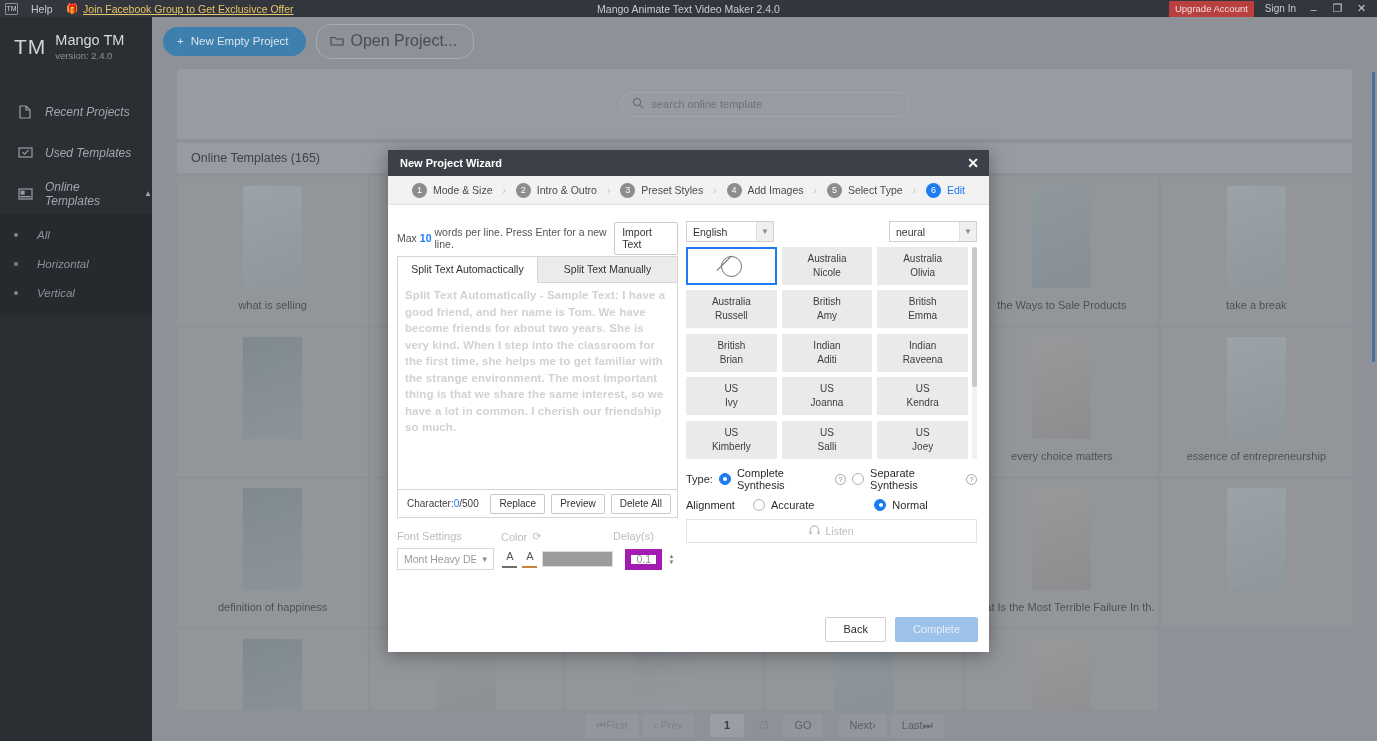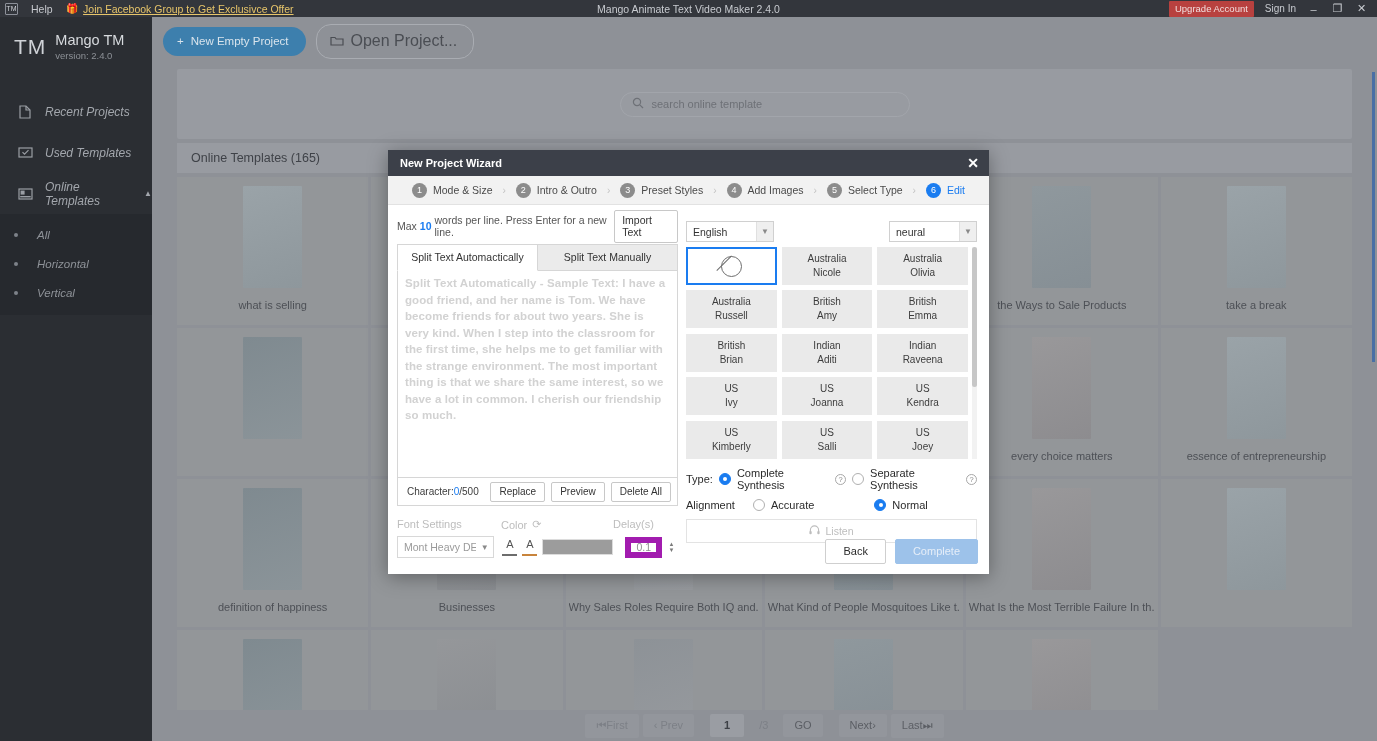--- a/index.html
+++ b/index.html
@@ -134,21 +134,21 @@
   .pg.dim { color: #7d8087; }
   .pg.cur { background: #9a9da3; color: #3d4046; font-weight: bold; padding: 5px 14px 6px; }
   .pg.plain { background: transparent; }
   .vscroll {
     position: absolute; right: 2px; top: 55px; width: 3px; height: 290px;
     background: #4a6fa5;
   }
 
   
   .modal {
-    position: absolute; left: 388px; top: 150px; width: 601px; height: 424px;
+    position: absolute; left: 388px; top: 150px; width: 601px; height: 502px;
     background: #fff; box-shadow: 0 3px 18px rgba(0,0,0,.35);
   }
   .modal-head {
     height: 26px; background: #3c4049; display: flex; align-items: center;
     padding: 0 10px 0 12px; color: #fff; font-size: 11px; font-weight: bold;
   }
   .modal-close { margin-left: auto; font-size: 14px; cursor: pointer; }
   .steps {
     height: 29px; background: #f2f2f2; display: flex; align-items: center;
     justify-content: center; gap: 0; border-bottom: 1px solid #e2e2e2;
@@ -164,20 +164,21 @@
   .step.active .step-lbl { color: #1a7cf0; }
   .step-sep { color: #c4c4c4; font-size: 10px; margin: 0 10px; }
 
   .modal-body { display: flex; padding: 10px 9px 0 9px; gap: 8px; }
   .pane-left { width: 281px; }
   .pane-right { width: 291px; }
 
   .maxline {
     display: flex; align-items: center; font-size: 10.5px; color: #555;
     height: 22px;
+    margin-top: 12px;
   }
   .maxline b { color: #1a7cf0; margin: 0 3px; }
   .import-btn {
     margin-left: auto; border: 1px solid #c8c8c8; background: #fff;
     font-size: 10.5px; padding: 3px 7px 4px; color: #333; border-radius: 2px;
   }
   .tabs { display: flex; margin-top: 7px; }
   .tab {
     flex: 1; text-align: center; font-size: 10.5px; padding: 6px 0 7px;
     border: 1px solid #d6d6d6; color: #333; background: #ebebeb;

